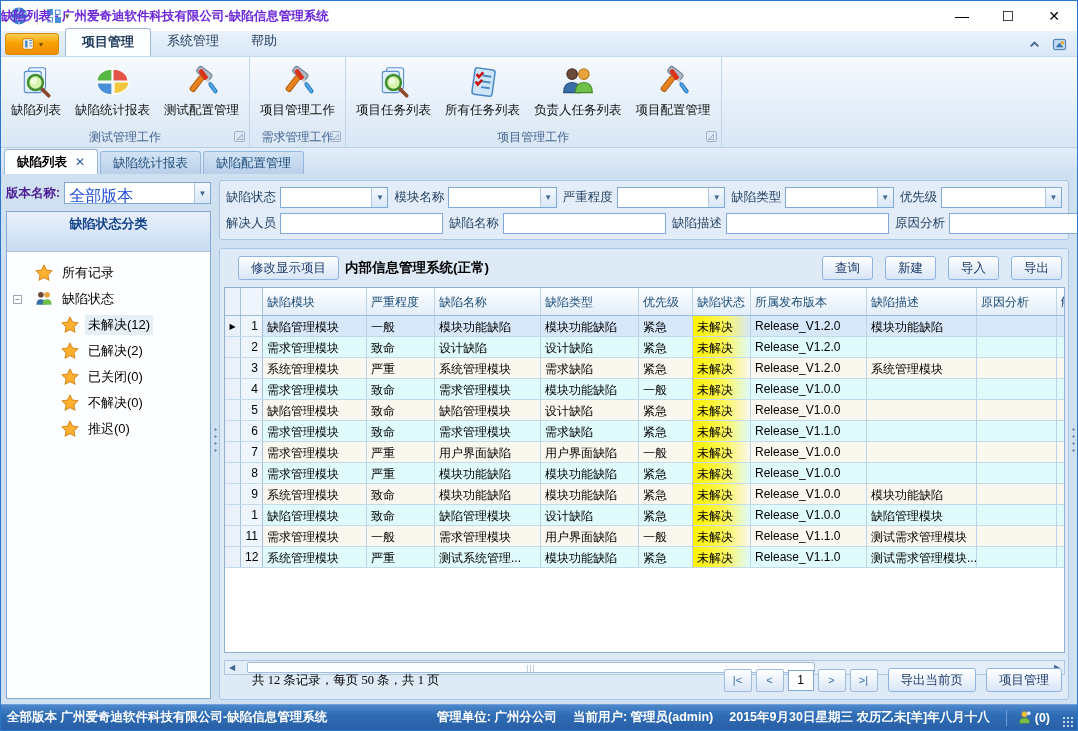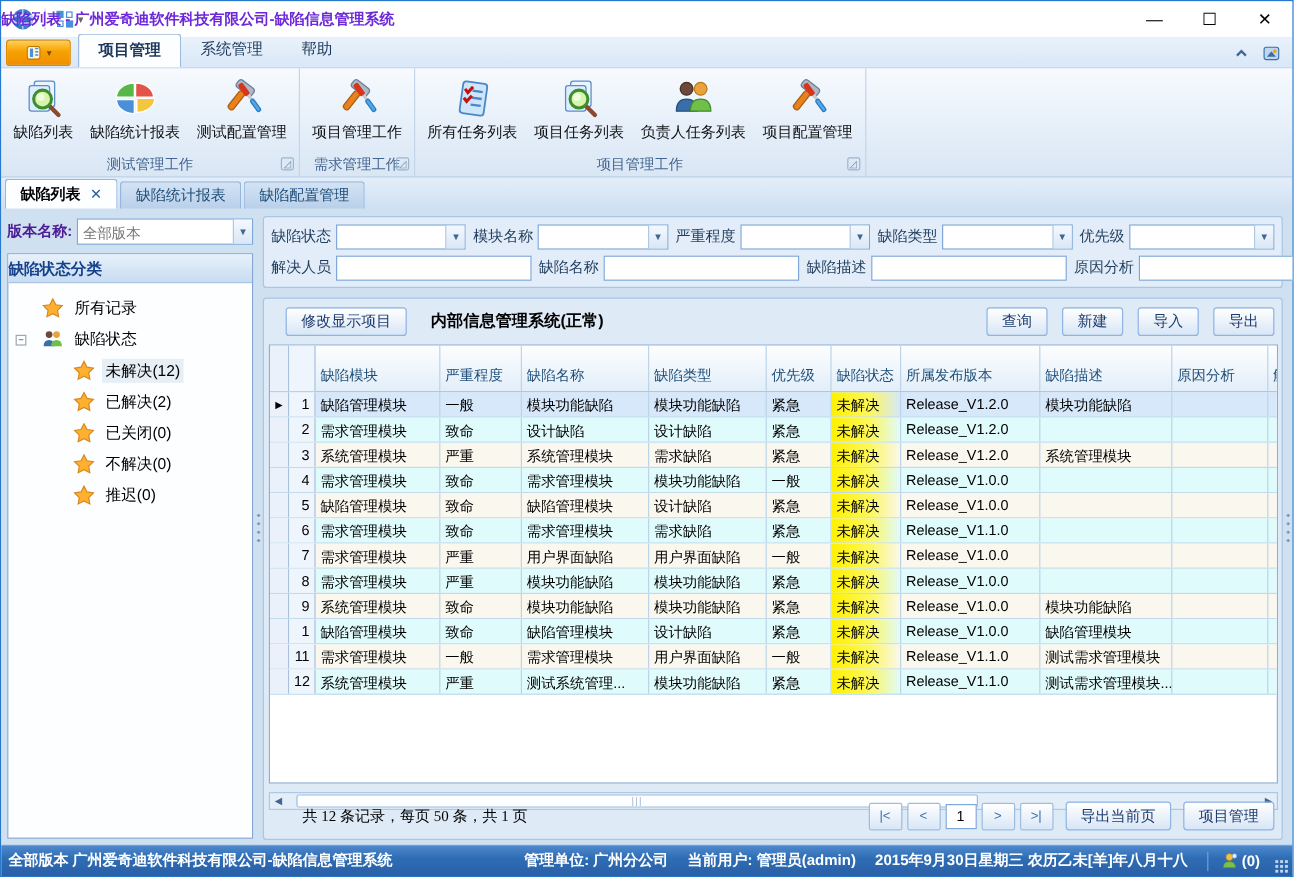--- a/index.html
+++ b/index.html
@@ -67,27 +67,27 @@
   .dtab .close { color:#2E5F9E; font-size:12px; font-weight:700; cursor:default; }
 
   
   .content { position:absolute; left:0; top:173px; right:0; bottom:26px; background:#CFE0F1; }
 
   
   .version-row { position:absolute; left:5px; top:7px; width:205px; height:24px;
                  display:flex; align-items:center; }
   .version-row .vlabel { font-size:12.5px; font-weight:700; color:#4c1d95; margin-right:4px; white-space:nowrap; }
   .select { flex:1; height:22px; background:#fff; border:1px solid #7FA8D9; display:flex; cursor:default; }
-  .select .val { flex:1; font-size:12px; padding:3px 4px; color:#737373; white-space:nowrap; overflow:hidden; }
+  .select .val { flex:1; font-size:16px; padding:3px 4px; color:#1d4ed8; white-space:nowrap; overflow:hidden; }
   .select .arrow { width:16px; background:linear-gradient(#F4F9FE,#D9E7F6); border-left:1px solid #AFC8E2;
                    color:#44658F; font-size:8px; display:flex; align-items:center; justify-content:center; }
   .sidepanel { position:absolute; left:5px; top:37px; width:205px; bottom:5px;
                background:#FDFEFF; border:1px solid #86A7D4; }
-  .sidepanel-header { height:24px; background:linear-gradient(#E8F1FB,#C8DCF2);
-                      border-bottom:1px solid #A8C4E0; line-height:23px;
+  .sidepanel-header { height:40px; background:linear-gradient(#E8F1FB,#C8DCF2);
+                      border-bottom:1px solid #A8C4E0; text-align:center; line-height:23px;
                       font-size:13px; font-weight:700; color:#15428B;font-family:Liberation Serif, serif; }
   .tree { padding:8px 2px; }
   .tree-item { display:flex; align-items:center; height:26px; font-size:13px; color:#000; cursor:default; }
   .tree-item.lvl1 { padding-left:26px; }
   .tree-item.lvl2 { padding-left:52px; }
   .tree-item.selected .tlabel { background:#E6EEF6; }
   .tree-item svg { width:18px; height:18px; margin-right:6px; flex:none; }
   .tree-item .expander { position:absolute; margin-left:-22px; width:9px; height:9px;
                          border:1px solid #9AA8B8; background:#fff; font-size:8px; line-height:7px;
                          text-align:center; color:#444; }
@@ -112,30 +112,30 @@
   .ffield .select { height:21px; }
   .tinput { flex:1; height:21px; background:#fff; border:1px solid #7FA8D9; font-size:12px; padding:0 3px;
             font-family:"Liberation Sans",sans-serif; }
 
   .lowerpanel { position:absolute; left:0; top:74px; right:0; bottom:4px;
                 border:1px solid #A9C6E4; border-radius:3px; background:#DFEAF7; }
   .tbar { position:absolute; left:6px; right:6px; top:6px; height:26px; display:flex; align-items:center; }
   .btn { height:24px; padding:0 12px; background:linear-gradient(#FFFFFF,#D8E6F6);
          border:1px solid #8FB4E4; border-radius:3px; font-size:12.5px; color:#1E3C6E;
          display:flex; align-items:center; justify-content:center; cursor:default; white-space:nowrap; }
-  .tbar .proj-title { font-size:13.5px; font-weight:700; color:#000; margin-left:20px;text-align:right; }
+  .tbar .proj-title { font-size:13.5px; font-weight:700; color:#000; margin-left:6px;text-align:right; }
   .tbar .spacer { flex:1; }
   .tbar .btn { margin-left:12px; }
 
   
   .tablebox { position:absolute; left:4px; right:3px; top:38px; bottom:46px; background:#fff;
               border:1px solid #8FB0D4; overflow:hidden; }
   .trow { display:flex; width:100%; }
   .thead { background:linear-gradient(#FDFEFF,#E2EEF9); border-bottom:1px solid #9DBBD8; }
-  .thead .tcell { color:#1E4E79; font-size:12px; font-weight:400; padding:17px 4px 4px; }
+  .thead .tcell { color:#1E4E79; font-size:12px; font-weight:400; padding:6px 4px 4px; }
   .tcell { border-right:1px solid #BCD4E8; white-space:nowrap; overflow:hidden; flex:none;
            font-size:12px; color:#000; padding:3px 4px; }
   .tbody .trow { border-bottom:1px solid #C2DAEC; height:21px; }
   .tbody .trow.even { background:#E0FBFB; }
   .tbody .trow.odd  { background:#FAF7EE; }
   .tbody .trow.selected { background:#D6E8FA; }
   .c-sel { width:16px; background:#EAF1FA; border-right:1px solid #A8C0DC; color:#000;
            font-size:8px; display:flex; align-items:center; justify-content:center; padding:0; }
   .c-num { width:22px; background:#EFF5FC; border-right:1px solid #A8C0DC; text-align:right; padding:3px 4px; }
   .c2 { width:104px; } .c3 { width:68px; } .c4 { width:106px; } .c5 { width:98px; }
@@ -290,40 +290,40 @@
             </svg>
             <span class="lbl">项目管理工作</span>
           </div>
         </div>
         <div class="rgroup-label">需求管理工作<span class="launcher">◿</span></div>
       </div>
       <div class="rgroup">
         <div class="rgroup-btns">
           <div class="rbtn">
             <svg viewBox="0 0 32 32">
+              <rect x="9" y="2.5" width="16" height="20" rx="2" fill="#EAF4FF" stroke="#5B8DC8"></rect>
+              <rect x="5" y="6" width="16" height="20" rx="2" fill="#DDEEFF" stroke="#5B8DC8"></rect>
+              <line x1="21" y1="22" x2="28" y2="29" stroke="#8B4A2F" stroke-width="3.4" stroke-linecap="round"></line>
+              <circle cx="15.5" cy="16.5" r="7" fill="#D7F3AC" stroke="#3E8E2E" stroke-width="2.4"></circle>
+              <circle cx="14" cy="15" r="3" fill="#EFFBDD"></circle>
+            </svg>
+            <span class="lbl">项目任务列表</span>
+          </div>
+          <div class="rbtn">
+            <svg viewBox="0 0 32 32">
               <g transform="rotate(8 16 16)">
                 <rect x="7" y="3.5" width="19" height="25" rx="2.5" fill="#CDE6FA" stroke="#4A86C8" stroke-width="1.4"></rect>
                 <line x1="15" y1="10" x2="23" y2="10" stroke="#4A86C8" stroke-width="1.8"></line>
                 <line x1="15" y1="15.5" x2="23" y2="15.5" stroke="#4A86C8" stroke-width="1.8"></line>
                 <line x1="15" y1="21" x2="23" y2="21" stroke="#4A86C8" stroke-width="1.8"></line>
                 <path d="M9 9.5 l2.5 2.5 3.5-5" stroke="#C81010" stroke-width="2.4" fill="none"></path>
                 <path d="M9 16.5 l2.5 2.5 3.5-5" stroke="#C81010" stroke-width="2.4" fill="none"></path>
               </g>
             </svg>
             <span class="lbl">所有任务列表</span>
-          </div>
-          <div class="rbtn">
-            <svg viewBox="0 0 32 32">
-              <rect x="9" y="2.5" width="16" height="20" rx="2" fill="#EAF4FF" stroke="#5B8DC8"></rect>
-              <rect x="5" y="6" width="16" height="20" rx="2" fill="#DDEEFF" stroke="#5B8DC8"></rect>
-              <line x1="21" y1="22" x2="28" y2="29" stroke="#8B4A2F" stroke-width="3.4" stroke-linecap="round"></line>
-              <circle cx="15.5" cy="16.5" r="7" fill="#D7F3AC" stroke="#3E8E2E" stroke-width="2.4"></circle>
-              <circle cx="14" cy="15" r="3" fill="#EFFBDD"></circle>
-            </svg>
-            <span class="lbl">项目任务列表</span>
           </div>
           <div class="rbtn">
             <svg viewBox="0 0 32 32">
               <circle cx="10.5" cy="8.5" r="5" fill="#6B4A3A" stroke="#4A2E20"></circle>
               <path d="M2.5 26 q0-9.5 8-9.5 t8 9.5 Z" fill="#3A6EA8" stroke="#24507E"></path>
               <circle cx="21.5" cy="8.5" r="5" fill="#E8A33C" stroke="#B87818"></circle>
               <path d="M13.5 26 q0-9.5 8-9.5 t8 9.5 Z" fill="#6FBF4A" stroke="#458A26"></path>
             </svg>
             <span class="lbl">负责人任务列表</span>
           </div>

